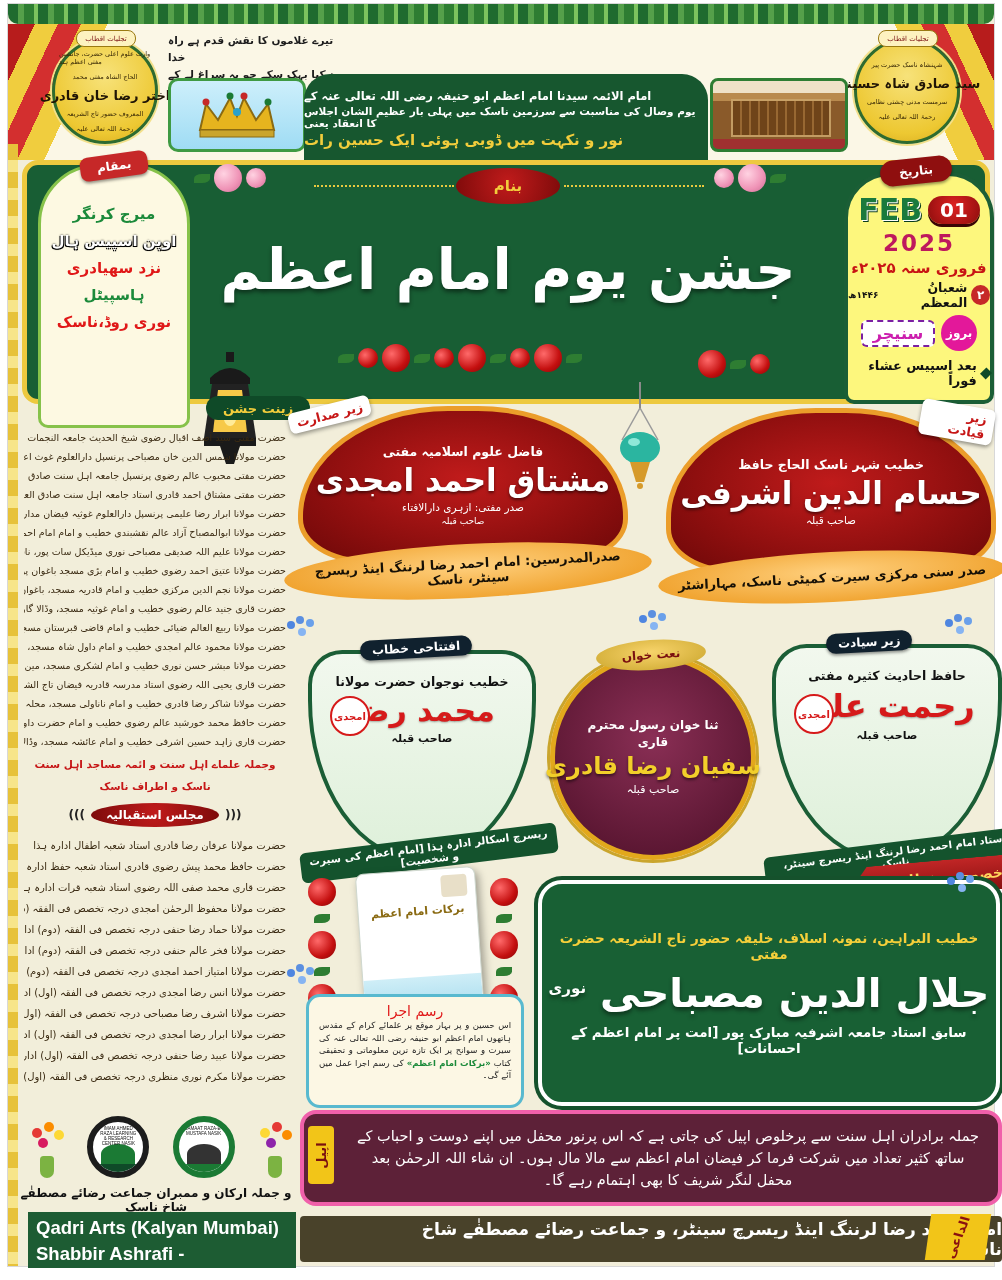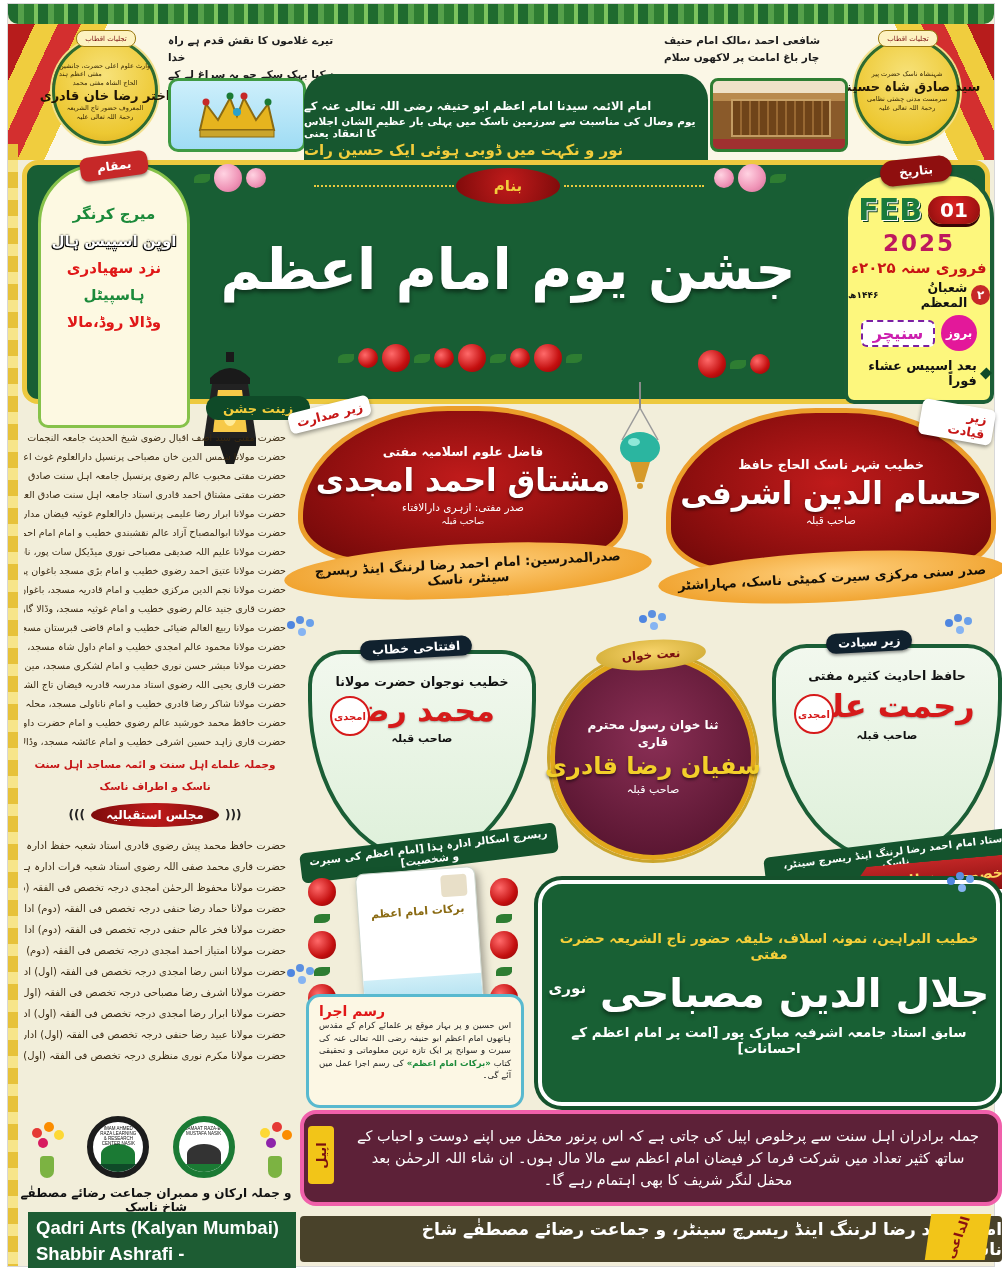--- a/index.html
+++ b/index.html
@@ -14,30 +14,30 @@
   .garland{position:absolute;left:0;top:0;width:986px;height:20px;
     background:repeating-linear-gradient(90deg,#1f6b2f 0 10px,#55a04a 10px 16px,#2e7d32 16px 26px,#7cc35e 26px 30px);
     border-radius:0 0 10px 10px;}
   .header-bg{position:absolute;left:0;top:20px;width:986px;height:136px;background:#fbf7e6;}
   .corner{position:absolute;top:20px;width:128px;height:136px;}
   .corner.l{left:0;background:linear-gradient(115deg,#b71c1c 0 14%,#f0cd3e 14% 26%,#d32f2f 26% 38%,#f0cd3e 38% 52%,#fbf7e6 52%);}
   .corner.r{right:0;background:linear-gradient(245deg,#b71c1c 0 14%,#f0cd3e 14% 26%,#d32f2f 26% 38%,#f0cd3e 38% 52%,#fbf7e6 52%);}
   .seal{position:absolute;width:106px;height:106px;border-radius:50%;
     background:radial-gradient(circle at 50% 35%,#f7e27a,#edc832 70%,#d3a51c);
     border:3px solid #2e6b2f;box-shadow:0 0 0 2px #f3e08a;display:flex;flex-direction:column;
-    align-items:center;justify-content:center;gap:1px;padding:4px;box-sizing:border-box;}
+    align-items:center;justify-content:center;gap:7px;padding:4px;box-sizing:border-box;}
   .seal .t1{font-size:6.5px;color:#3a2a06;}
   .seal .nm{font-size:13px;font-weight:bold;color:#201505;white-space:nowrap;}
   .seal-ribbon{position:absolute;width:58px;height:15px;background:#fdf2c0;border:1px solid #9a7a12;
     border-radius:8px;font-size:7px;color:#7a1010;display:flex;align-items:center;justify-content:center;}
   .couplet{font-size:10.5px;color:#1c1c1c;line-height:17px;font-weight:bold;}
   .crown-box{position:absolute;left:160px;top:74px;width:132px;height:68px;background:linear-gradient(#cdeffb,#9fdcf4);
     border:3px solid #3f9a43;border-radius:10px;display:flex;align-items:center;justify-content:center;}
   .intro{position:absolute;left:296px;top:70px;width:404px;height:86px;background:#17572f;
-    border-radius:26px 26px 0 0;color:#fff;display:flex;flex-direction:column;justify-content:center;gap:2px;padding-top:12px;}
+    border-radius:26px 26px 0 0;color:#fff;display:flex;flex-direction:column;justify-content:center;gap:2px;padding-top:2px;}
   .intro .i1{font-size:11.5px;font-weight:bold;}
   .intro .i2{font-size:10.5px;font-weight:bold;}
   .intro .i3{font-size:15px;font-weight:bold;color:#f2cd3c;}
   .shrine{position:absolute;left:702px;top:74px;width:132px;height:68px;border:3px solid #2e7d32;border-radius:8px;
     background:linear-gradient(#efe2c8 0 18%,#b98a4e 18% 30%,#8a5a2a 30% 86%,#a03030 86%);overflow:hidden;}
   .shrine .grid{position:absolute;left:18px;top:18px;width:96px;height:34px;
     background:repeating-linear-gradient(90deg,#6d4218 0 7px,#9a6a33 7px 9px),#6d4218;opacity:.9;border:2px solid #caa46a;}
   
   .banner{position:absolute;left:14px;top:156px;width:958px;height:234px;background:#185e34;
     border:5px solid #edc93f;border-radius:16px;}
@@ -145,21 +145,21 @@
     padding:0 10px 0 20px;}
   
   .book{position:absolute;left:352px;top:866px;width:118px;height:150px;background:#fff;border-radius:8px;
     transform:rotate(-4deg);box-shadow:3px 4px 8px rgba(0,0,0,.35);overflow:hidden;border:1px solid #cfd8cf;}
   .book .cap{position:absolute;top:6px;right:8px;width:26px;height:22px;background:#e8dfc8;border-radius:4px;}
   .book .bt{position:absolute;top:34px;left:0;width:100%;text-align:center;font-size:11px;font-weight:bold;color:#8a6a12;direction:rtl;}
   .book .blue{position:absolute;bottom:0;left:0;width:100%;height:44px;background:linear-gradient(#cfeef7,#9fd8ec);}
   .book .gl{position:absolute;bottom:10px;left:14px;width:90px;height:5px;background:#2e7d32;border-radius:3px;}
   .launch{position:absolute;left:298px;top:990px;width:218px;height:114px;background:#fcf7e4;
     border:3px solid #58b9cf;border-radius:14px;box-sizing:border-box;padding:6px 10px;}
-  .launch .h{color:#e01818;font-size:14px;font-weight:bold;text-align:left;}
+  .launch .h{color:#e01818;font-size:14px;font-weight:normal;text-align:center;}
   .launch .tx{direction:rtl;text-align:justify;font-size:8.5px;line-height:12.5px;color:#222;}
   .launch .bt{color:#1b8a3a;font-weight:bold;}
   
   .jalal{position:absolute;left:530px;top:876px;width:462px;height:226px;background:#186034;border-radius:24px;
     border:4px solid #ffffff;box-shadow:0 0 0 4px #15512c;box-sizing:border-box;
     display:flex;flex-direction:column;align-items:center;justify-content:center;gap:8px;}
   .jalal .pre{color:#f5cf3a;font-size:13.5px;font-weight:bold;direction:rtl;text-align:center;padding:0 14px;}
   .jalal .nm{color:#fff;font-size:40px;font-weight:bold;white-space:nowrap;text-shadow:0 3px 4px rgba(0,0,0,.45);}
   .jalal .tag{font-size:15px;vertical-align:super;}
   .jalal .post{color:#fff;font-size:13.5px;font-weight:bold;direction:rtl;text-align:center;padding:0 0;}
@@ -187,24 +187,20 @@
 
   <div class="garland"></div>
   <div class="header-bg"></div>
   <div class="corner l"></div>
   <div class="corner r"></div>
 
   <div class="abs couplet u c" style="left:160px;top:28px;width:176px;">
     <div>تیرے غلاموں کا نقش قدم ہے راہ خدا</div>
     <div>وہ کیا بہک سکے جو یہ سراغ لے کے چلے</div>
   </div>
-  <div class="abs couplet u c" style="left:656px;top:28px;width:176px;">
-    <div>شافعی احمد ،مالک امام حنیف</div>
-    <div>چار باغ امامت پر لاکھوں سلام</div>
-  </div>
 
   <div class="seal u c" style="left:44px;top:34px;">
     <div class="t1">وارث علوم اعلی حضرت، جانشین مفتی اعظم ہند</div>
     <div class="t1">الحاج الشاہ مفتی محمد</div>
     <div class="nm">اختر رضا خان قادری</div>
     <div class="t1">المعروف حضور تاج الشریعہ</div>
     <div class="t1">رحمۃ اللہ تعالی علیہ</div>
   </div>
   <div class="seal-ribbon u" style="left:68px;top:26px;">تجلیات اقطاب</div>
 
@@ -270,21 +266,21 @@
     <div class="rose"></div>
         <div class="leaf"></div>
         <div class="rose sm"></div>
   </div>
 
   <div class="venue">
     <div class="v vg">میرج کرنگر</div>
     <div class="v vw">اوپن اسپیس ہال</div>
     <div class="v vr">نزد سهیادری</div>
     <div class="v vg">ہاسپیٹل</div>
-    <div class="v vr">وڈالا روڈ،مالا</div>
+    <div class="v vr">نوری روڈ،ناسک</div>
   </div>
   <div class="abs badge-red u" style="left:72px;top:150px;width:68px;height:24px;font-size:12px;transform:rotate(-8deg);">بمقام</div>
 
   <div class="abs" style="left:182px;top:348px;">
     <svg width="80" height="118" viewBox="0 0 80 118">
       <rect x="36" y="0" width="8" height="10" fill="#1a1a1a"></rect>
       <path d="M20 26 Q40 6 60 26 L60 32 L20 32 Z" fill="#1a1a1a"></path>
       <polygon points="22,32 58,32 66,86 14,86" fill="#222222"></polygon>
       <polygon points="28,38 52,38 57,80 23,80" fill="#f7c948"></polygon>
       <ellipse cx="40" cy="62" rx="7" ry="12" fill="#ffeb99"></ellipse>
@@ -341,20 +337,21 @@
           <div class="sch-line">حضرت قاری زاہد حسین اشرفی خطیب و امام عائشہ مسجد، وڈالا روڈ، ناسک</div>
         </div>
     <div class="sch-foot">وجملہ علماے اہل سنت و ائمہ مساجد اہل سنت ناسک و اطراف ناسک</div>
     <div class="recep-row">
       <span class="recep-brkt">(((</span>
       <span class="recep-badge u">مجلس استقبالیہ</span>
       <span class="recep-brkt">)))</span>
     </div>
     <div>
 
+    <div class="rec-line">حضرت مولانا عرفان رضا قادری استاد شعبہ اطفال ادارہ ہذا</div>
           <div class="rec-line">حضرت حافظ محمد پیش رضوی قادری استاد شعبہ حفظ ادارہ ہذا</div>
           <div class="rec-line">حضرت قاری محمد صفی اللہ رضوی استاد شعبہ قرات ادارہ ہذا</div>
           <div class="rec-line">حضرت مولانا محفوظ الرحمٰن امجدی درجہ تخصص فی الفقہ (دوم) ادارہ ہذا</div>
           <div class="rec-line">حضرت مولانا حماد رضا حنفی درجہ تخصص فی الفقہ (دوم) ادارہ ہذا</div>
           <div class="rec-line">حضرت مولانا فخر عالم حنفی درجہ تخصص فی الفقہ (دوم) ادارہ ہذا</div>
           <div class="rec-line">حضرت مولانا امتیاز احمد امجدی درجہ تخصص فی الفقہ (دوم) ادارہ ہذا</div>
           <div class="rec-line">حضرت مولانا انس رضا امجدی درجہ تخصص فی الفقہ (اول) ادارہ ہذا</div>
           <div class="rec-line">حضرت مولانا اشرف رضا مصباحی درجہ تخصص فی الفقہ (اول) ادارہ ہذا</div>
           <div class="rec-line">حضرت مولانا ابرار رضا امجدی درجہ تخصص فی الفقہ (اول) ادارہ ہذا</div>
           <div class="rec-line">حضرت مولانا عبید رضا حنفی درجہ تخصص فی الفقہ (اول) ادارہ ہذا</div>

